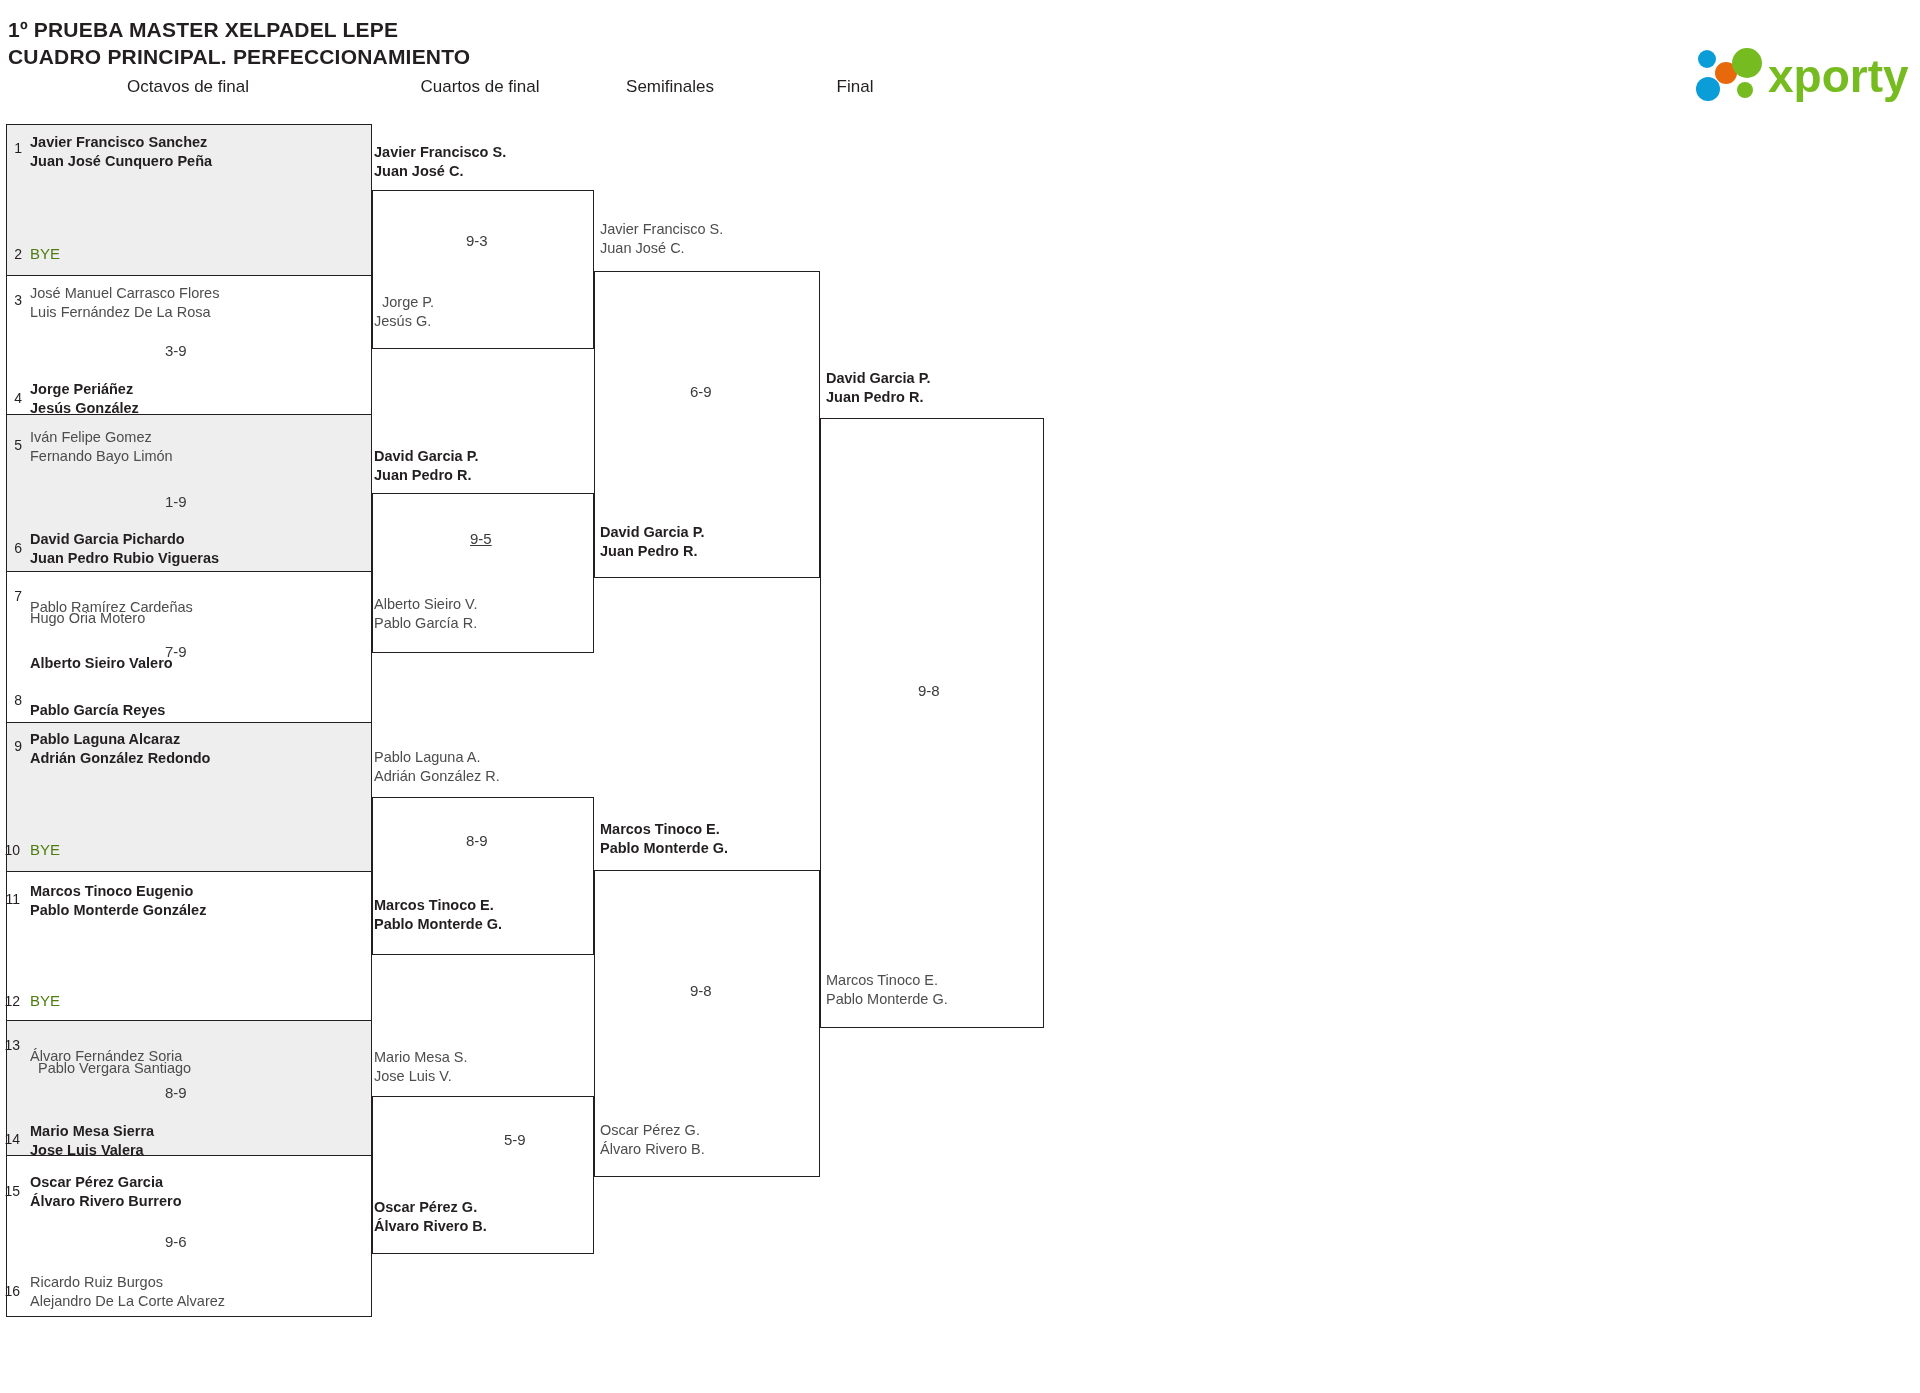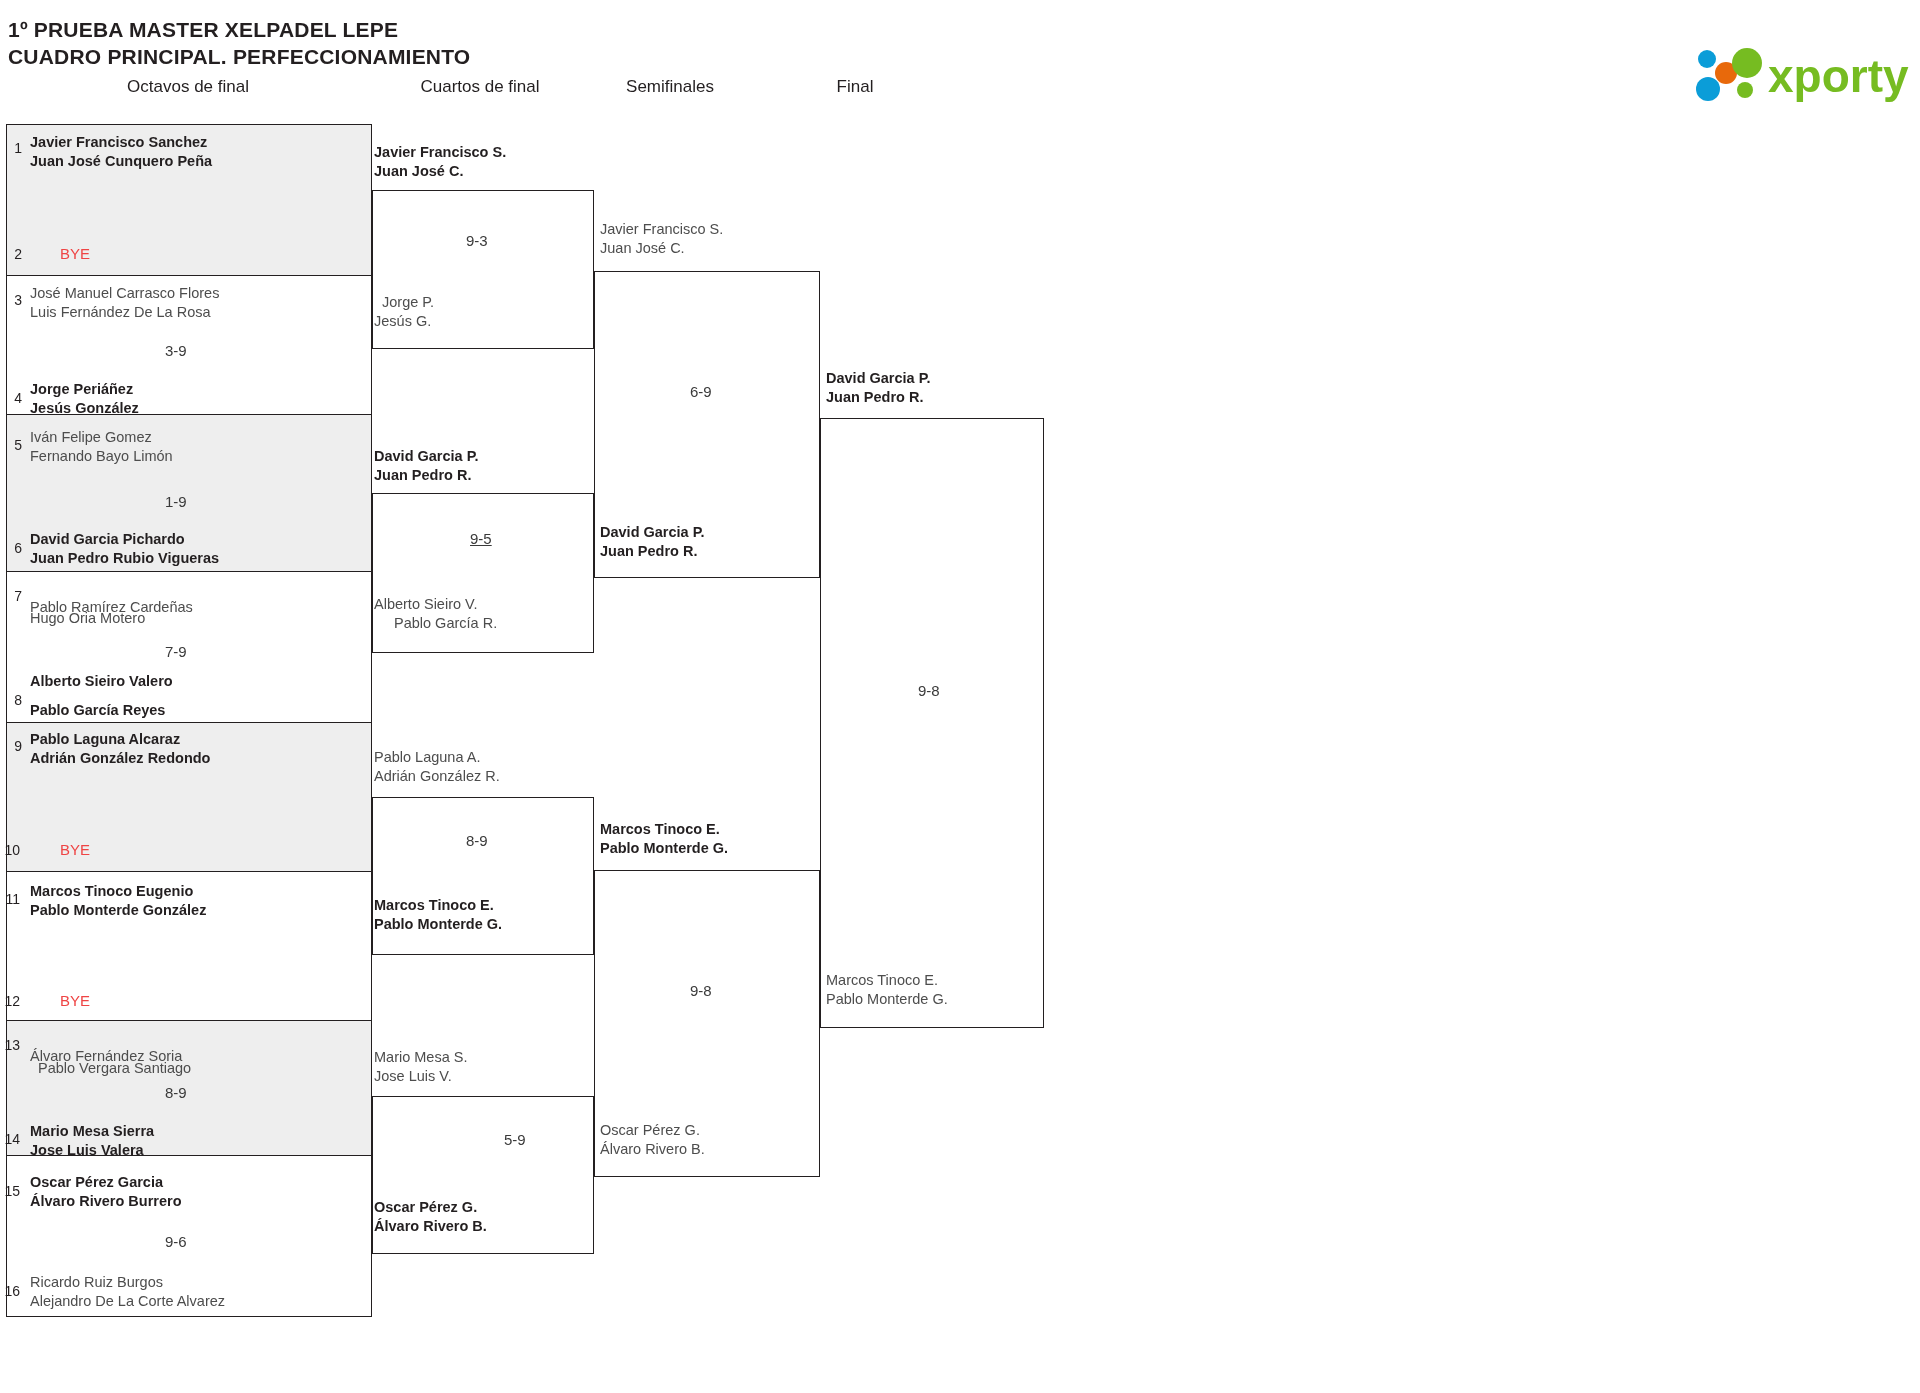--- a/index.html
+++ b/index.html
@@ -51,23 +51,22 @@
   }
   .team{
     position:absolute;
     font-size:14.5px;line-height:17px;
     white-space:nowrap;
   }
   .team.win{font-weight:bold;color:#231f20;}
   .team.lose{font-weight:normal;color:#4d4d4d;}
   .bye{
     position:absolute;
-    font-size:15px;color:#ef4444;
-    white-space:nowrap;
-    margin-left:30px;
+    font-size:15px;color:#4d7c0f;
+    white-space:nowrap;
   }
   .score{
     position:absolute;
     font-size:15px;color:#3a3a3a;
     white-space:nowrap;
   }
 
   
   .match-box{
     position:absolute;
@@ -122,21 +121,21 @@
 <div class="seed-num" style="left:2px;top:540px;">6</div>
 <div class="team win" style="left:30px;top:531px;">David Garcia Pichardo</div>
 <div class="team win" style="left:30px;top:550px;">Juan Pedro Rubio Vigueras</div>
 
 <div class="r1-cell" style="left:6px;top:571px;width:366px;height:152px;"></div>
 <div class="seed-num" style="left:2px;top:588px;">7</div>
 <div class="team lose" style="left:30px;top:610px;">Hugo Oria Motero</div>
 <div class="team lose" style="left:30px;top:599px;">Pablo Ramírez Cardeñas</div>
 <div class="score" style="left:165px;top:643px;">7-9</div>
 <div class="seed-num" style="left:2px;top:692px;">8</div>
-<div class="team win" style="left:30px;top:673px;">Alberto Sieiro Valero</div>
+<div class="team win" style="left:30px;top:655px;">Alberto Sieiro Valero</div>
 <div class="team win" style="left:30px;top:702px;">Pablo García Reyes</div>
 
 <div class="r1-cell shaded" style="left:6px;top:722px;width:366px;height:150px;"></div>
 <div class="seed-num" style="left:2px;top:738px;">9</div>
 <div class="team win" style="left:30px;top:731px;">Pablo Laguna Alcaraz</div>
 <div class="team win" style="left:30px;top:750px;">Adrián González Redondo</div>
 <div class="seed-num" style="left:0px;top:842px;">10</div>
 <div class="bye" style="left:30px;top:841px;">BYE</div>
 
 <div class="r1-cell" style="left:6px;top:871px;width:366px;height:150px;"></div>
@@ -169,21 +168,21 @@
 <div class="match-box" style="left:372px;top:190px;width:222px;height:159px;"></div>
 <div class="score" style="left:466px;top:232px;">9-3</div>
 <div class="team lose" style="left:374px;top:294px;margin-left:8px;">Jorge P.</div>
 <div class="team lose" style="left:374px;top:313px;">Jesús G.</div>
 
 <div class="team win" style="left:374px;top:448px;">David Garcia P.</div>
 <div class="team win" style="left:374px;top:467px;">Juan Pedro R.</div>
 <div class="match-box" style="left:372px;top:493px;width:222px;height:160px;"></div>
 <div class="score" style="left:470px;top:530px;text-decoration:underline;">9-5</div>
 <div class="team lose" style="left:374px;top:596px;">Alberto Sieiro V.</div>
-<div class="team lose" style="left:374px;top:615px;padding-left:20px;">Pablo García R.</div>
+<div class="team lose" style="left:374px;top:615px;">Pablo García R.</div>
 
 <div class="team lose" style="left:374px;top:749px;">Pablo Laguna A.</div>
 <div class="team lose" style="left:374px;top:768px;">Adrián González R.</div>
 <div class="match-box" style="left:372px;top:797px;width:222px;height:158px;"></div>
 <div class="score" style="left:466px;top:832px;">8-9</div>
 <div class="team win" style="left:374px;top:897px;">Marcos Tinoco E.</div>
 <div class="team win" style="left:374px;top:916px;">Pablo Monterde G.</div>
 
 <div class="team lose" style="left:374px;top:1049px;">Mario Mesa S.</div>
 <div class="team lose" style="left:374px;top:1068px;">Jose Luis V.</div>

